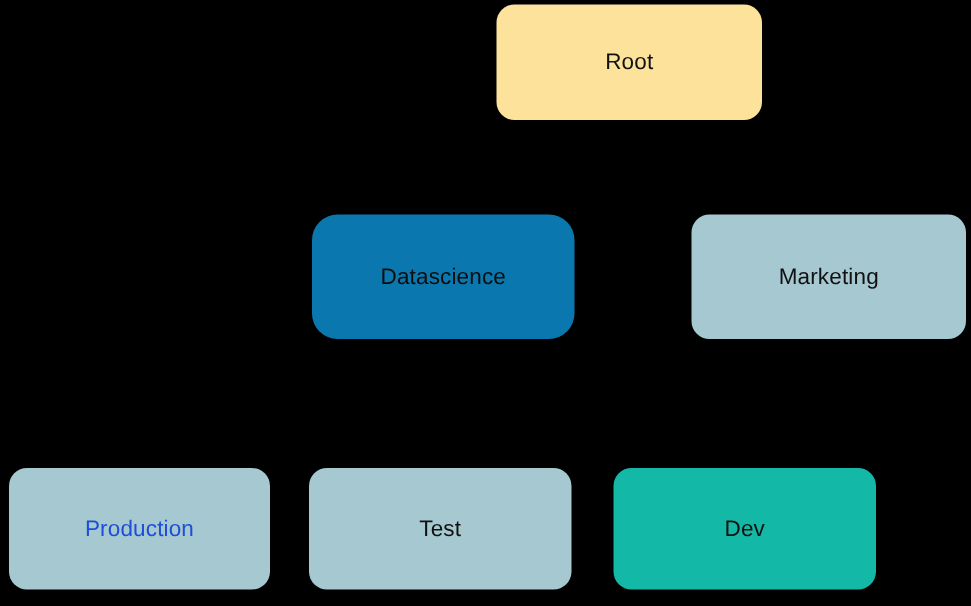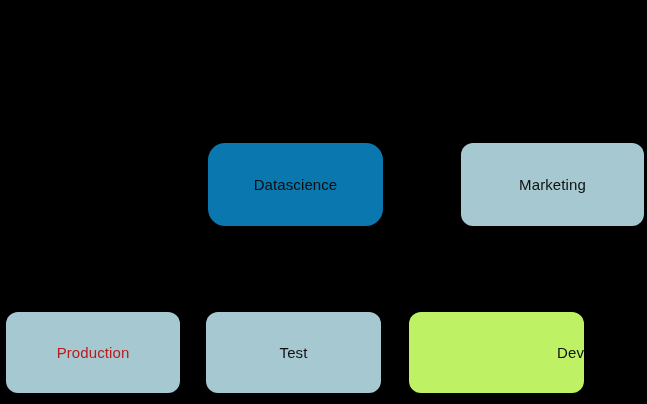--- a/index.html
+++ b/index.html
@@ -45,34 +45,37 @@
   .n-marketing   { left: 461px; width: 183px; }
   .n-production  { left: 6px;   width: 174px; }
   .n-test        { left: 206px; width: 175px; }
   .n-dev         { left: 409px; width: 175px; }
 </style>
 </head>
 <body>
 
 <div id="canvas" style="background: rgb(0, 0, 0);">
 
+  <div class="node level-0 n-root" style="background-color: rgb(252, 226, 154); color: rgb(17, 17, 17);">
+    <span class="node-label">Root</span>
+  </div>
 
   <div class="node level-1 n-datascience" style="background-color: rgb(10, 120, 174); color: rgb(13, 13, 13);">
     <span class="node-label">Datascience</span>
   </div>
 
   <div class="node level-1 n-marketing" style="background-color: rgb(166, 200, 208); color: rgb(17, 17, 17);">
     <span class="node-label">Marketing</span>
   </div>
 
-  <div class="node level-2 n-production" style="background-color: rgb(166, 200, 208); color: #b91c1c;">
+  <div class="node level-2 n-production" style="background-color: rgb(166, 200, 208); color: #1d4ed8;">
     <span class="node-label">Production</span>
   </div>
 
   <div class="node level-2 n-test" style="background-color: rgb(166, 200, 208); color: rgb(17, 17, 17);">
     <span class="node-label">Test</span>
   </div>
 
-  <div class="node level-2 n-dev" style="background-color: #bef264; color: rgb(17, 17, 17); justify-content: flex-end;">
+  <div class="node level-2 n-dev" style="background-color: #14b8a6; color: rgb(17, 17, 17);">
     <span class="node-label">Dev</span>
   </div>
 
 </div>
 
 </body></html>

